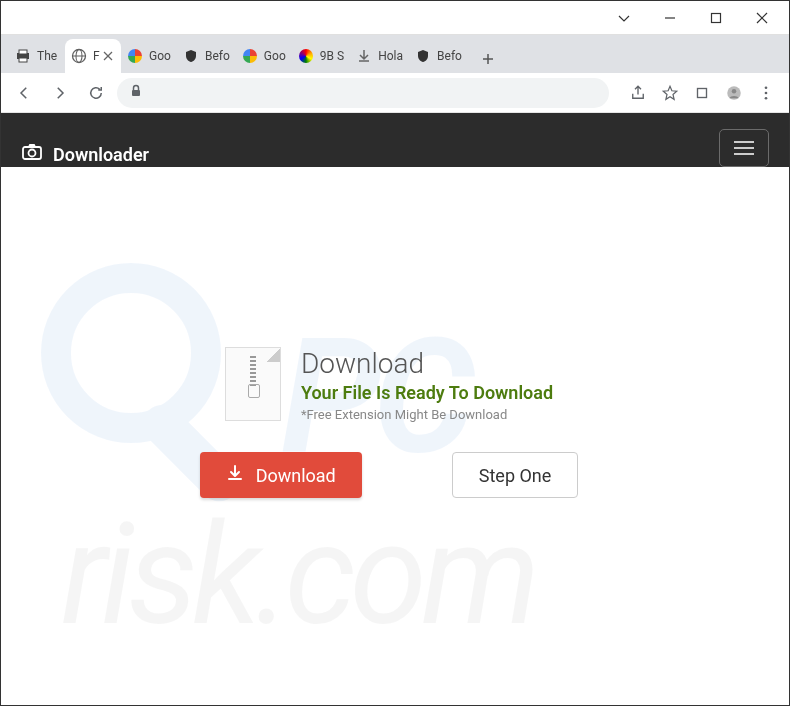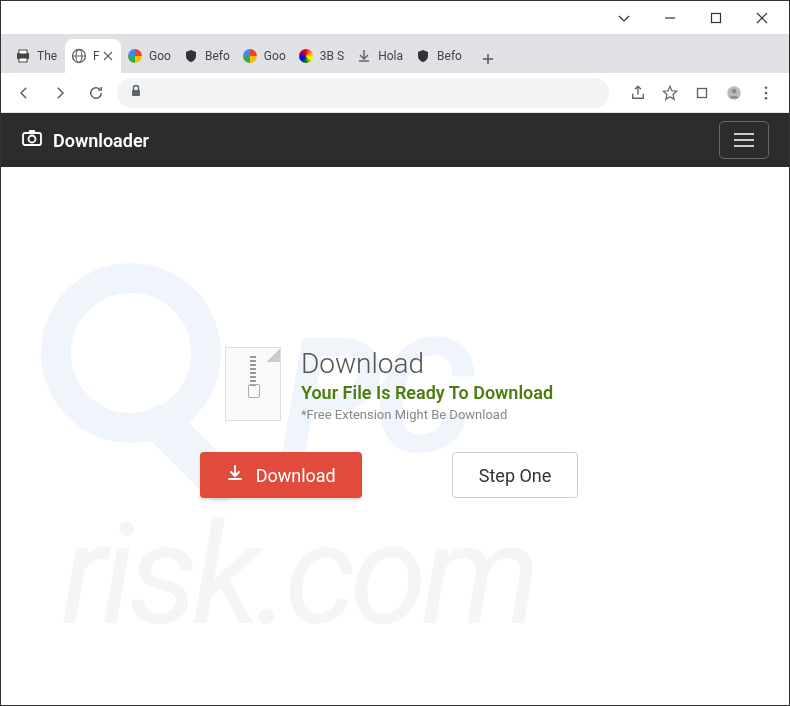--- a/index.html
+++ b/index.html
@@ -32,21 +32,21 @@
 .page { flex: 1; background: #fff; position: relative; overflow: hidden; }
 
 
 .watermark { position: absolute; inset: 0; opacity: 0.06; pointer-events: none; }
 .watermark .lens { position: absolute; left: 40px; top: 150px; width: 180px; height: 180px; border: 30px solid #0066cc; border-radius: 50%; }
 .watermark .lens::after { content: ""; position: absolute; right: -60px; bottom: -60px; width: 120px; height: 40px; background: #0066cc; transform: rotate(45deg); border-radius: 20px; }
 .watermark .text1 { position: absolute; left: 280px; top: 190px; font-size: 160px; font-weight: 700; font-style: italic; color: #0066cc; letter-spacing: -8px; }
 .watermark .text2 { position: absolute; left: 60px; top: 380px; font-size: 140px; font-weight: 400; font-style: italic; color: #666; letter-spacing: -6px; }
 
 
-.app-header { height: 54px; background: #2c2c2c; display: flex; align-items: center; padding: 0 20px; justify-content: space-between; position: relative; z-index: 2; }
+.app-header { height: 54px; background: #2c2c2c; display: flex; align-items: flex-end; padding: 0 20px; justify-content: space-between; position: relative; z-index: 2; }
 .app-brand { display: flex; align-items: center; gap: 10px; color: #fff; font-size: 18px; font-weight: 600; }
 .hamburger { width: 50px; height: 38px; border: 1px solid #6b6b6b; border-radius: 5px; display: flex; align-items: center; justify-content: center; }
 .hamburger svg { width: 24px; height: 18px; }
 
 
 .content { position: relative; z-index: 2; padding: 180px 12px 0 0; display: flex; flex-direction: column; align-items: center; }
 .dl-row { display: flex; align-items: flex-start; gap: 20px; }
 .file-icon { width: 56px; height: 74px; background: #fafafa; border: 1px solid #ddd; position: relative; flex-shrink: 0; }
 .file-icon::before { content: ""; position: absolute; top: 0; right: 0; width: 14px; height: 14px; background: linear-gradient(135deg, #fafafa 50%, #ccc 50%); }
 .file-icon .zip { position: absolute; left: 50%; top: 8px; transform: translateX(-50%); width: 6px; height: 40px; }
@@ -140,21 +140,21 @@
     <div class="tab">
       <span class="favicon">
           <span class="fav-google"></span>
         </span>
       <span class="label">Goo</span>
     </div>
     <div class="tab">
       <span class="favicon">
           <span class="fav-rainbow"></span>
         </span>
-      <span class="label">3B S</span>
+      <span class="label">9B S</span>
     </div>
     <div class="tab">
       <span class="favicon fav-dl">
           <svg width="14" height="14" viewBox="0 0 14 14">
             <path d="M7 1 V9 M3 6 L7 10 L11 6 M2 12 H12" fill="none" stroke="currentColor" stroke-width="1.5"></path>
           </svg>
         </span>
       <span class="label">Hola</span>
     </div>
     <div class="tab">

